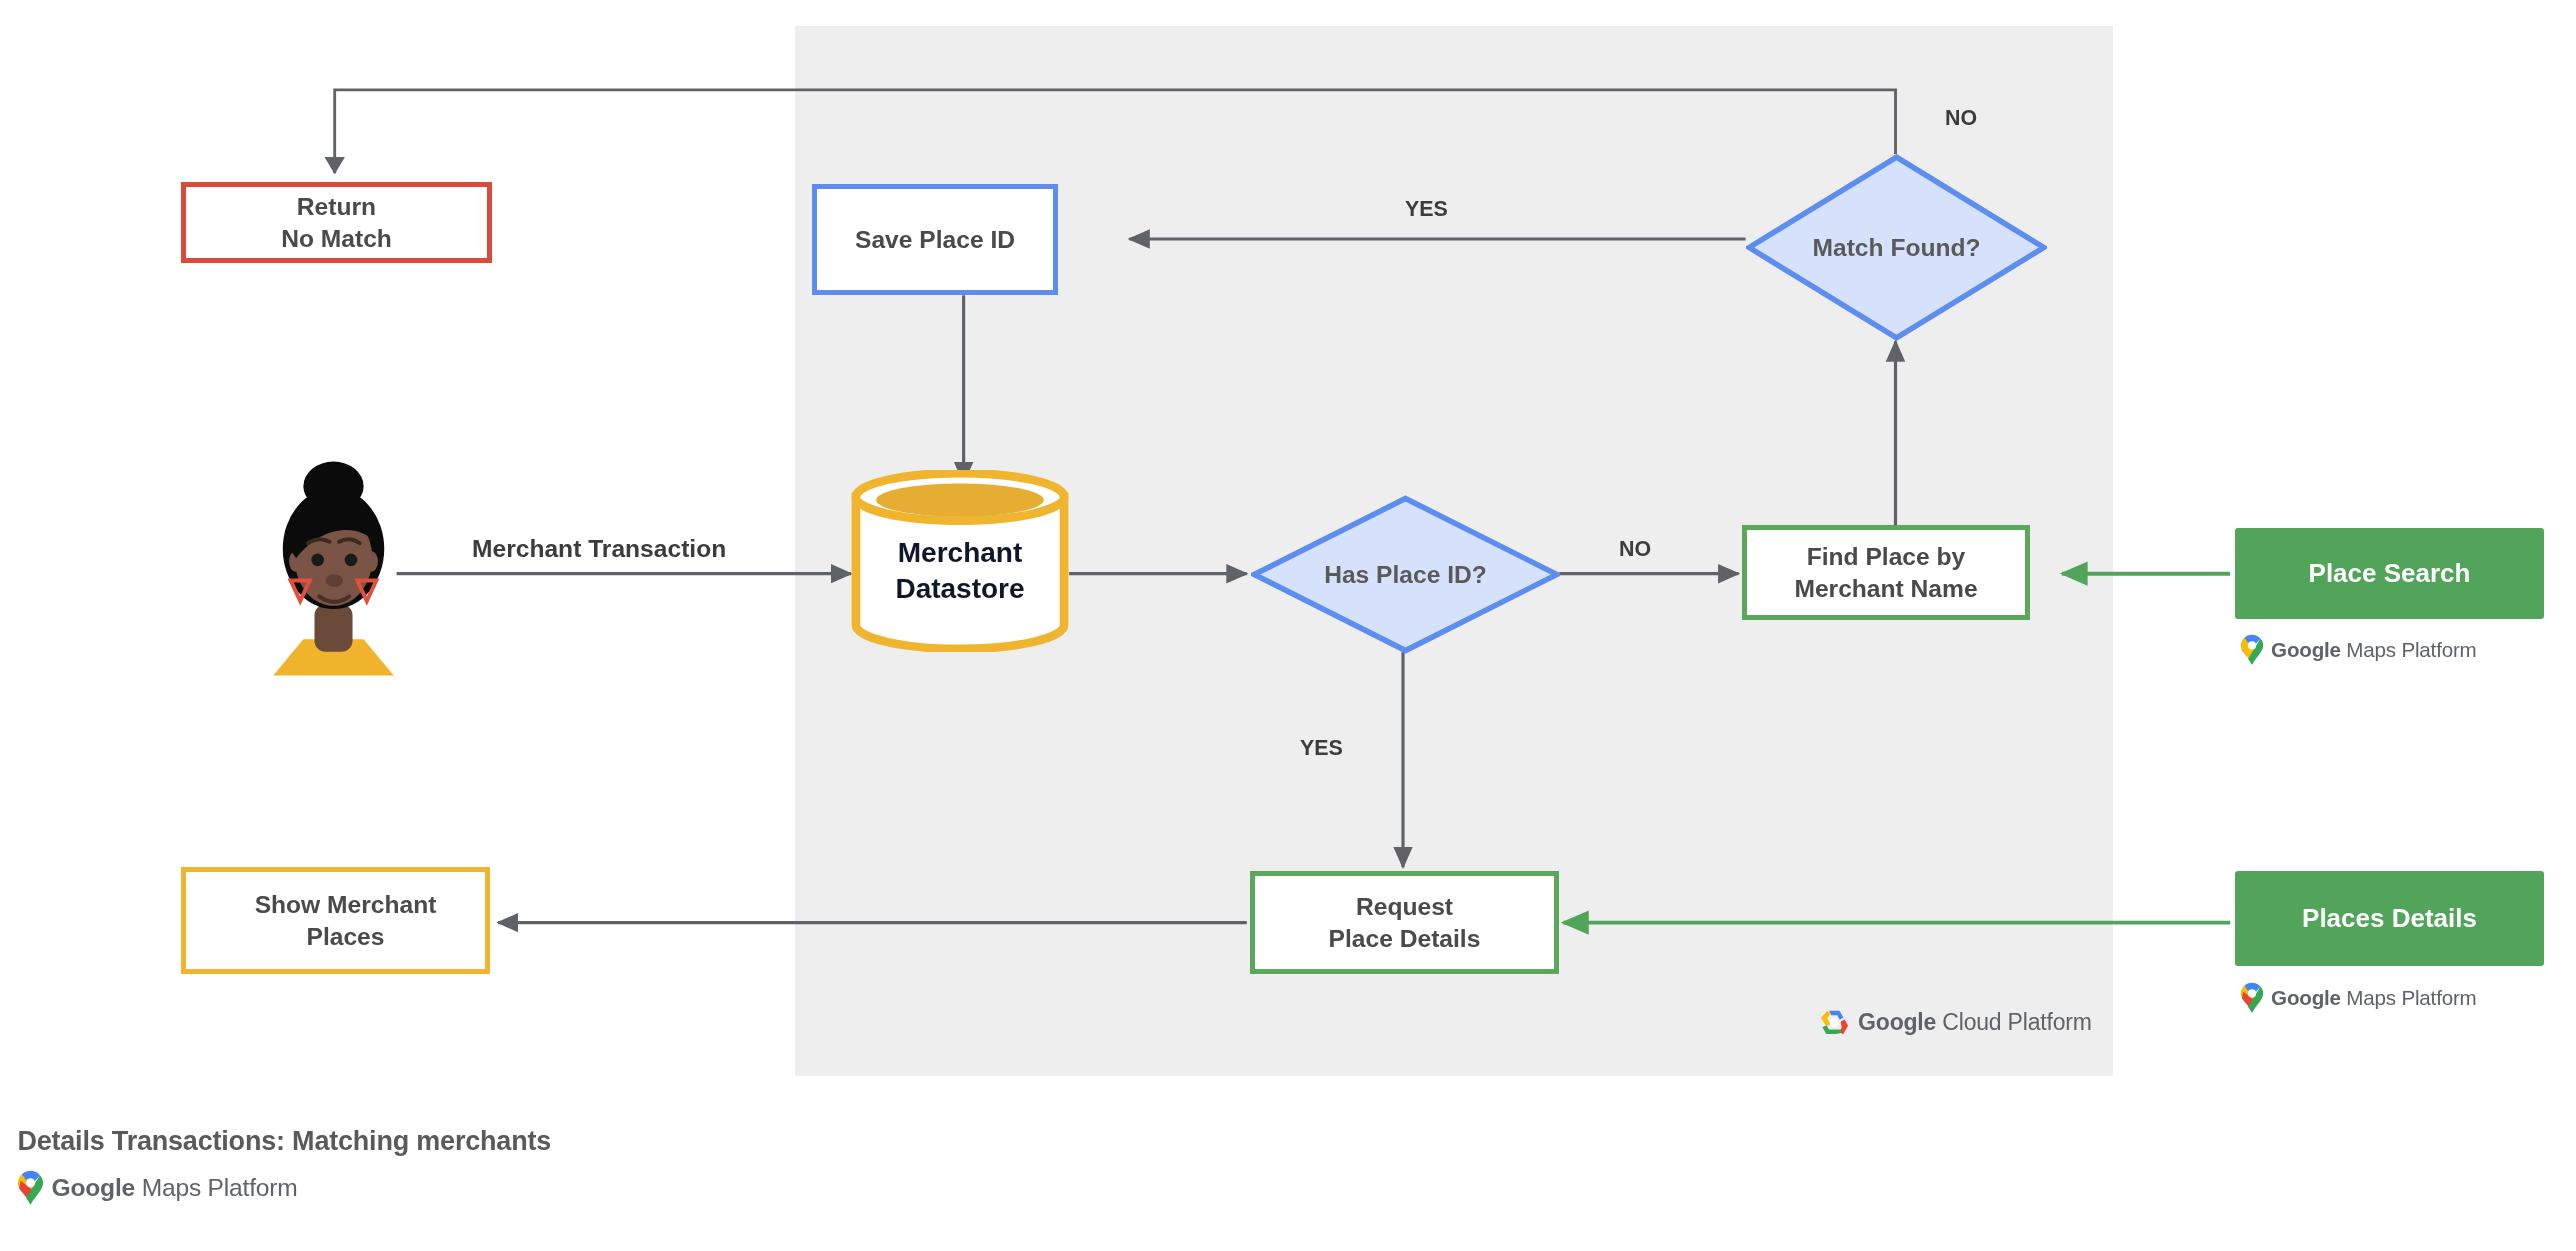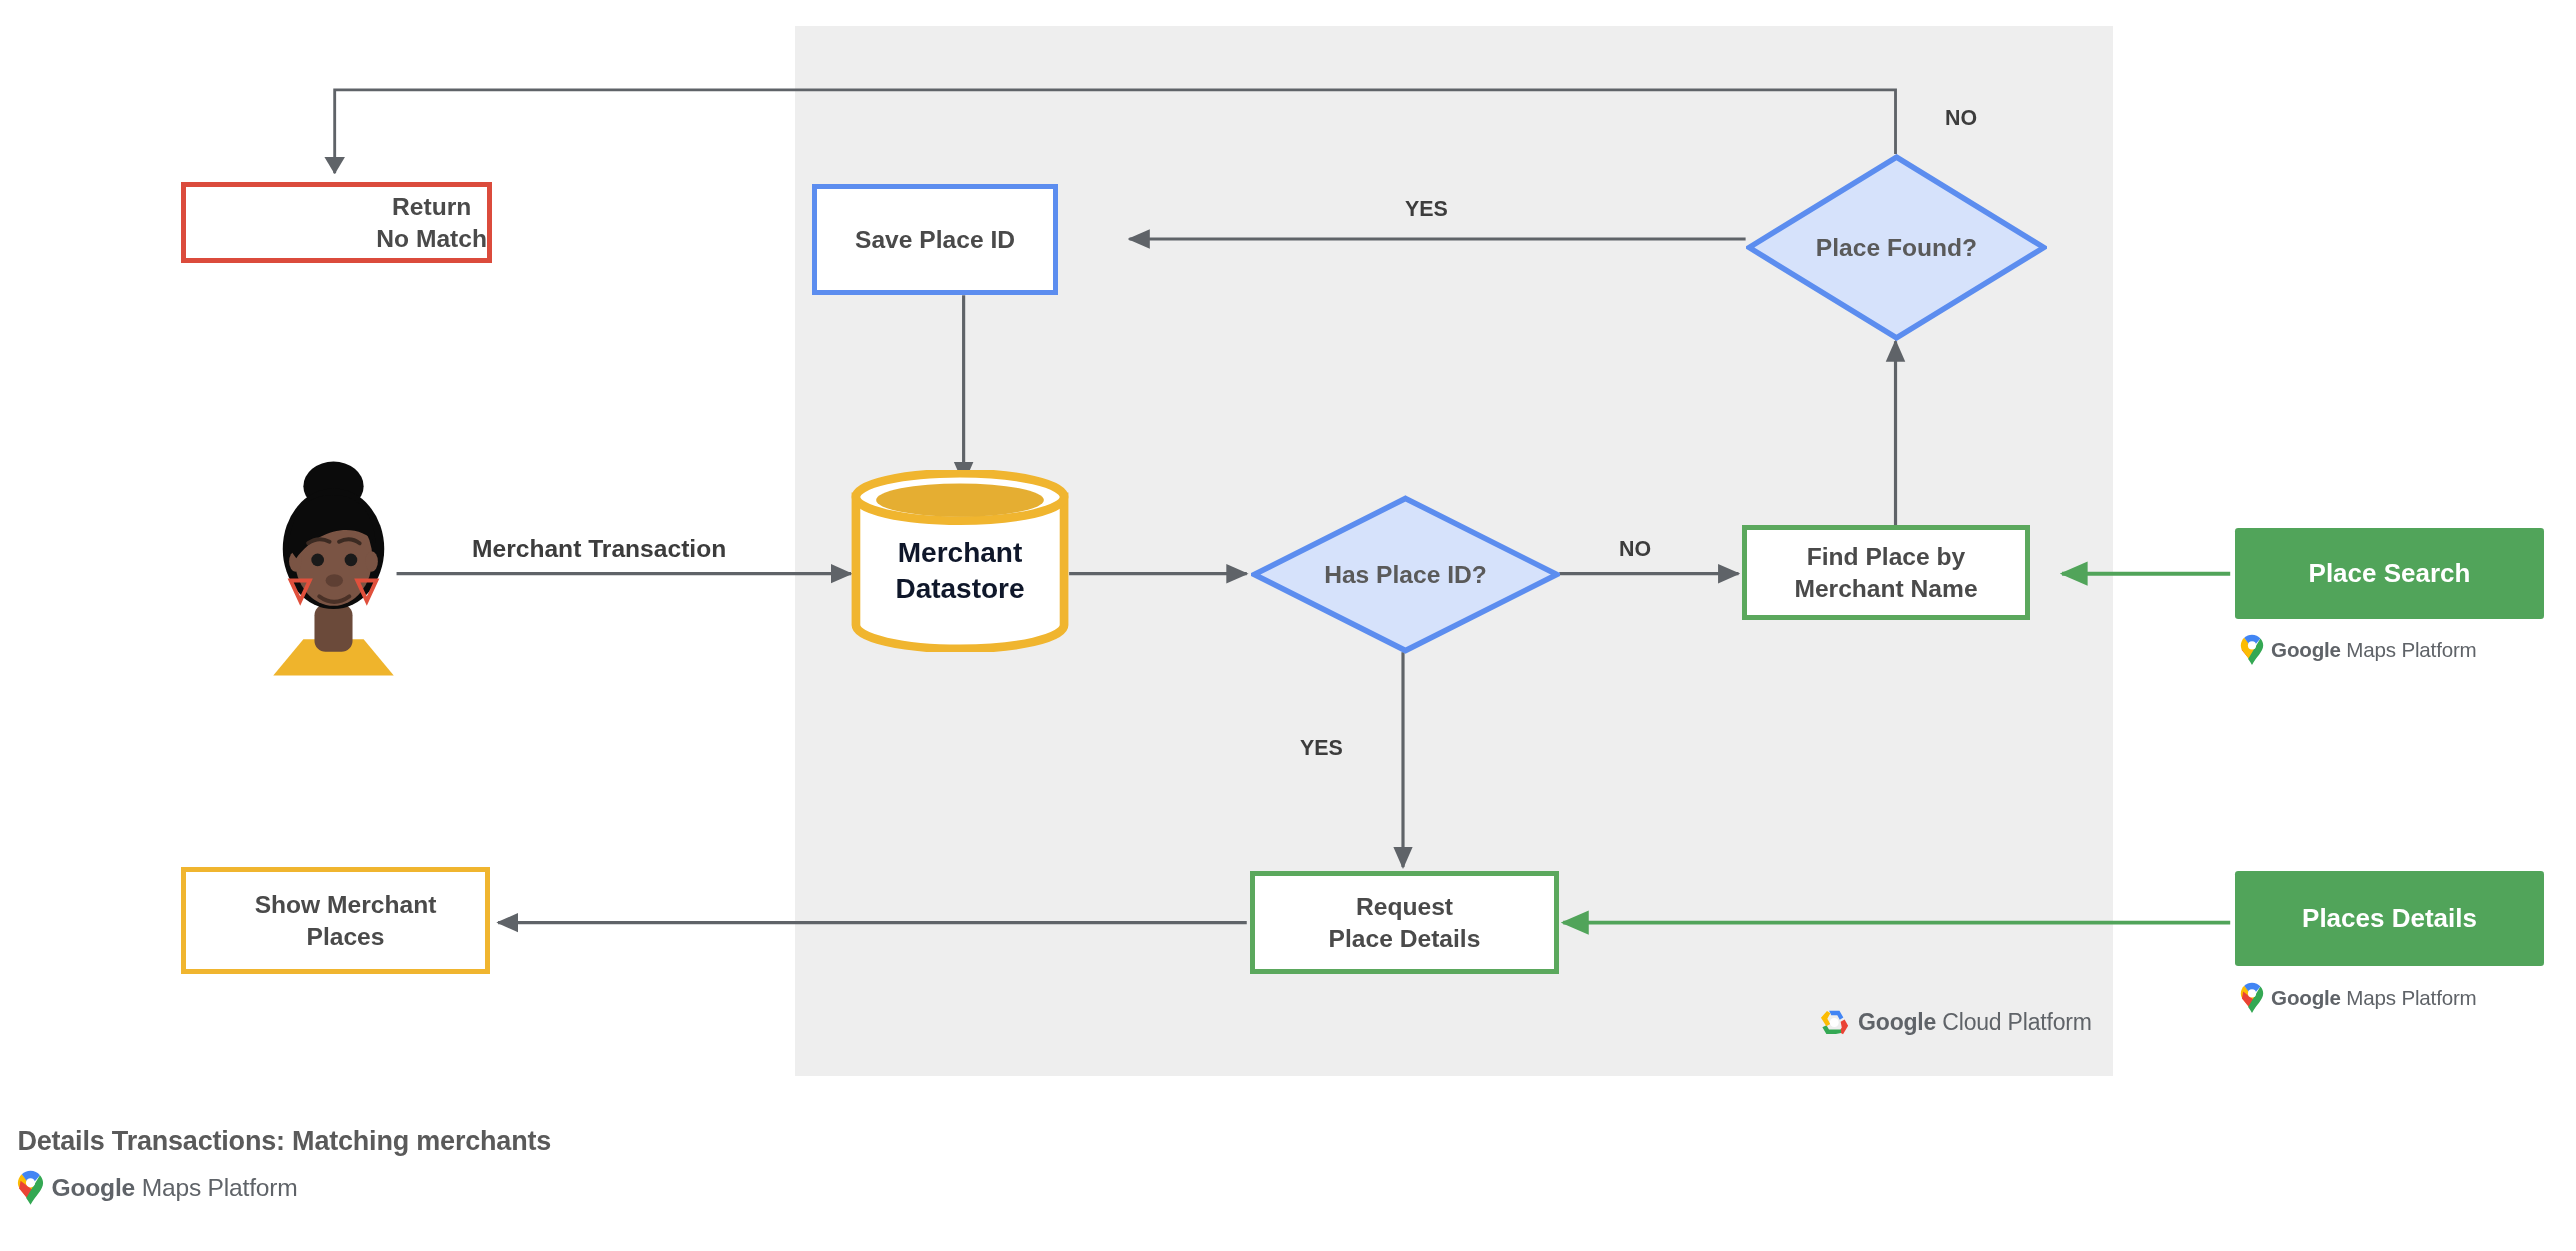--- a/index.html
+++ b/index.html
@@ -182,38 +182,38 @@
     </g>
 
     <g stroke="#51A45A" stroke-width="5" fill="none">
 
       <path d="M 2812 723 L 2600 723" marker-end="url(#arrowGreen)"></path>
 
       <path d="M 2812 1163 L 1971 1163" marker-end="url(#arrowGreen)"></path>
     </g>
   </svg>
 
-  <div class="node node-outline red-node" style="left:181px; top:182px; width:311px; height:81px; font-size:24.6px;justify-content:flex-end;">
+  <div class="node node-outline red-node" style="left:181px; top:182px; width:311px; height:81px; font-size:24.6px;">
     <div>
       <span>Return</span>
       <span>No Match</span>
     </div>
   </div>
 
   <div class="node node-outline blue-node" style="left:812px; top:184px; width:246px; height:111px; font-size:24.6px;">
     <span>Save Place ID</span>
   </div>
 
   <div class="diamond-wrap" style="left:1746px; top:154px; width:301px; height:187px;">
     <svg width="301" height="187" viewBox="0 0 380 236" xmlns="http://www.w3.org/2000/svg">
       <polygon points="190,4 376,118 190,232 4,118" fill="#D6E2FB" stroke="#5C8DEF" stroke-width="7" stroke-linejoin="miter"></polygon>
     </svg>
     <div class="diamond-label" style="font-size:24.6px;">
       <div>
-        <span>Place</span>
+        <span>Match</span>
         <span>Found?</span>
       </div>
     </div>
   </div>
 
   <div style="position:absolute; left:851px; top:470px; width:218px; height:182px;">
     <svg width="218" height="182" viewBox="0 0 275 230" xmlns="http://www.w3.org/2000/svg">
       <path d="M 6 34 L 6 196 A 131.5 30 0 0 0 269 196 L 269 34 Z" fill="#ffffff" stroke="#F0B52F" stroke-width="11"></path>
       <ellipse cx="137.5" cy="34" rx="131.5" ry="30" fill="#ffffff" stroke="#F0B52F" stroke-width="11"></ellipse>
       <ellipse cx="137.5" cy="38" rx="106" ry="21" fill="#E5AE32"></ellipse>

